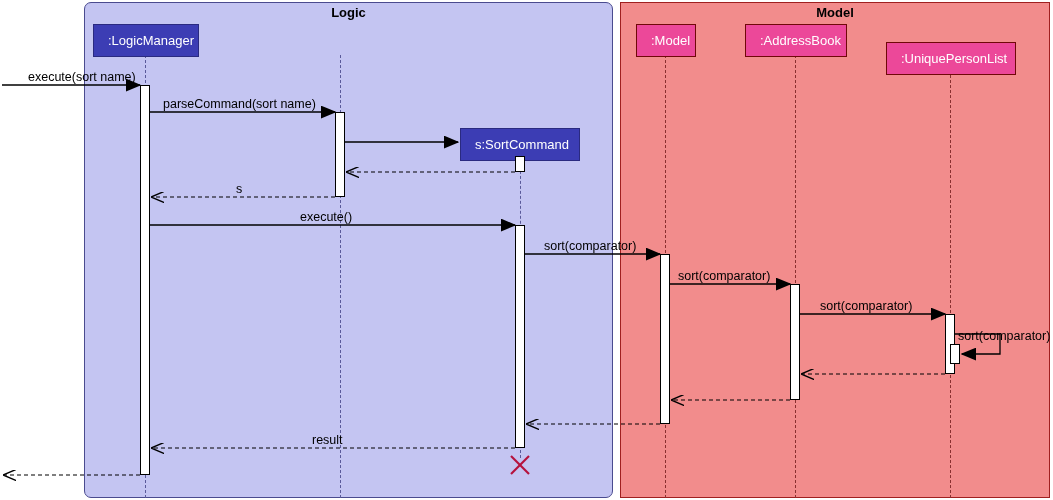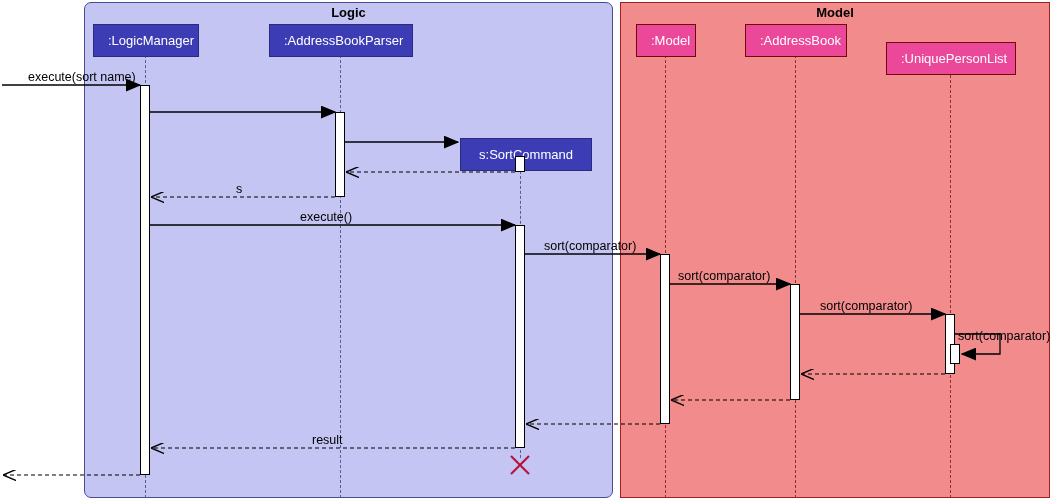--- a/index.html
+++ b/index.html
@@ -99,34 +99,31 @@
   <div class="lifeline lifeline-logic" style="left:145px; top:55px; height:443px;"></div>
   <div class="lifeline lifeline-logic" style="left:340px; top:55px; height:443px;"></div>
   <div class="lifeline lifeline-logic" style="left:520px; top:156px; height:302px;"></div>
   <div class="lifeline lifeline-model" style="left:665px; top:55px; height:443px;"></div>
   <div class="lifeline lifeline-model" style="left:795px; top:55px; height:443px;"></div>
   <div class="lifeline lifeline-model" style="left:950px; top:55px; height:443px;"></div>
 
   <div class="participant p-logic" style="left:93px; top:24px; width:106px;">
     <span>:LogicManager</span>
   </div>
-  <div class="participant p-logic" style="left:269px; top:24px; width:144px;">
-    <span>:AddressBookParser</span>
-  </div>
   <div class="participant p-model" style="left:636px; top:24px; width:60px;">
     <span>:Model</span>
   </div>
   <div class="participant p-model" style="left:745px; top:24px; width:102px;">
     <span>:AddressBook</span>
   </div>
   <div class="participant p-model" style="left:886px; top:24px; width:130px;margin-top:18px;">
     <span>:UniquePersonList</span>
   </div>
 
-  <div class="participant p-logic" style="left:460px; top:128px; width:132px;margin-top:10px;">
+  <div class="participant p-logic" style="left:460px; top:128px; width:120px;">
     <span>s:SortCommand</span>
   </div>
 
   <div class="activation" style="left:140px; top:85px; height:390px;"></div>
   <div class="activation" style="left:335px; top:112px; height:85px;"></div>
   <div class="activation" style="left:515px; top:156px; height:16px;"></div>
   <div class="activation" style="left:515px; top:225px; height:223px;"></div>
   <div class="activation" style="left:660px; top:254px; height:170px;"></div>
   <div class="activation" style="left:790px; top:284px; height:116px;"></div>
   <div class="activation" style="left:945px; top:314px; height:60px;"></div>
@@ -172,20 +169,21 @@
 
     <line x1="140" y1="475" x2="4" y2="475" stroke="#000" stroke-width="1.1" stroke-dasharray="4,3" marker-end="url(#openArrow)"></line>
 
     <g stroke="#b5123d" stroke-width="2.2">
       <line x1="511" y1="456" x2="529" y2="474"></line>
       <line x1="529" y1="456" x2="511" y2="474"></line>
     </g>
   </svg>
 
   <div class="msg-label" style="left:28px; top:70px;">execute(sort name)</div>
+  <div class="msg-label" style="left:163px; top:97px;">parseCommand(sort name)</div>
   <div class="msg-label" style="left:236px; top:182px;">s</div>
   <div class="msg-label" style="left:300px; top:210px;">execute()</div>
   <div class="msg-label" style="left:544px; top:239px;">sort(comparator)</div>
   <div class="msg-label" style="left:678px; top:269px;">sort(comparator)</div>
   <div class="msg-label" style="left:820px; top:299px;">sort(comparator)</div>
   <div class="msg-label" style="left:958px; top:329px;">sort(comparator)</div>
   <div class="msg-label" style="left:312px; top:433px;">result</div>
 
 </div>
 

